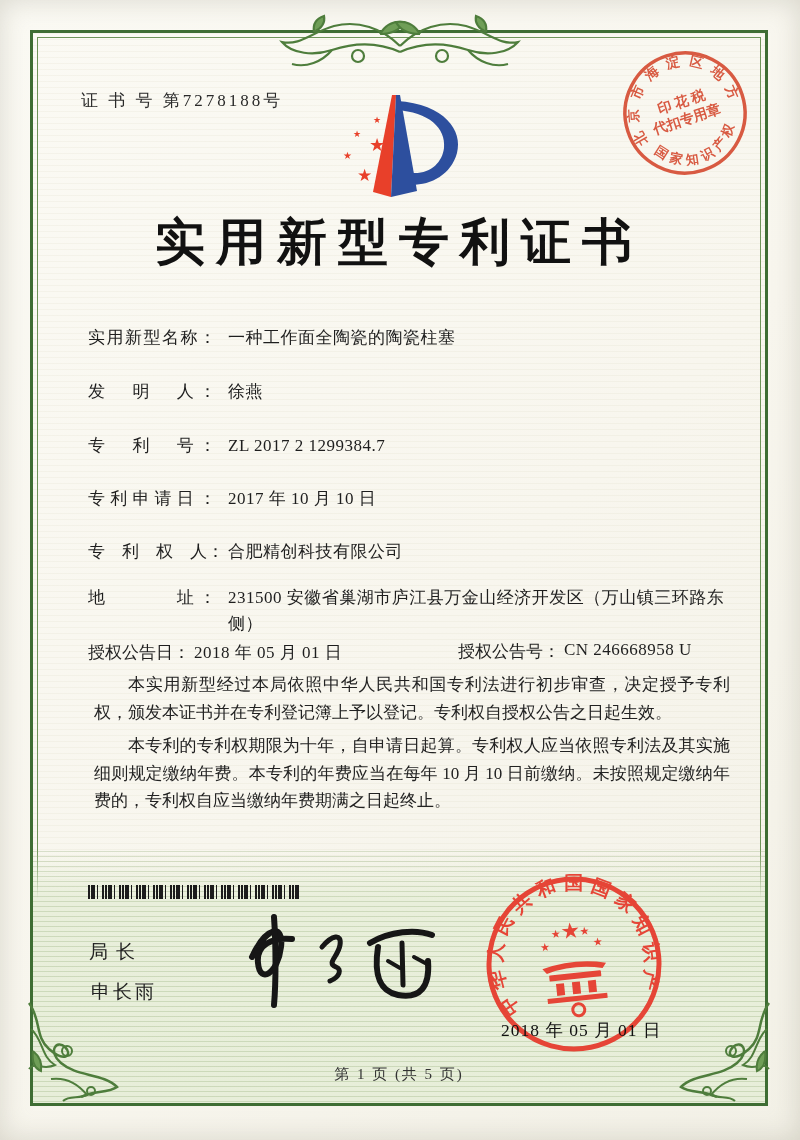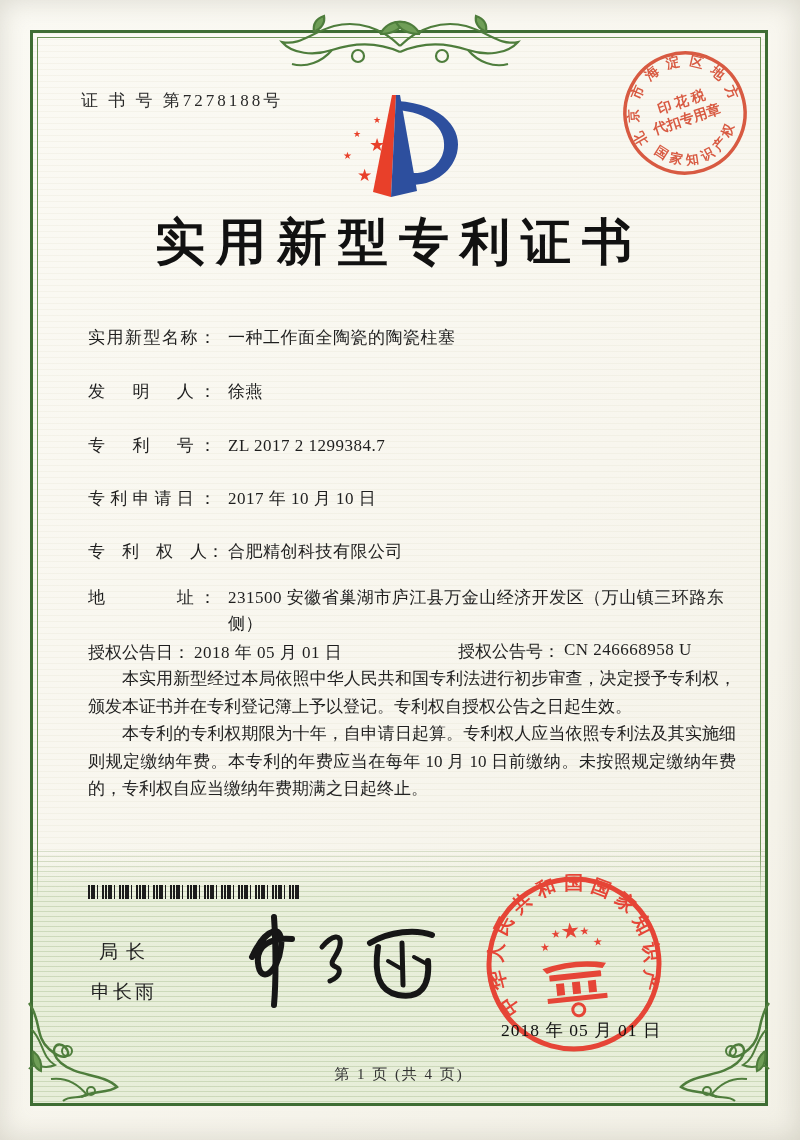--- a/index.html
+++ b/index.html
@@ -39,30 +39,30 @@
   }
   .frow{left:55px;font-size:17px;line-height:26px;white-space:nowrap;}
   .flabel{
     display:inline-block;width:128px;vertical-align:top;
     text-align:justify;text-align-last:justify;
   }
   .fvalue{display:inline-block;vertical-align:top;margin-left:12px;letter-spacing:.5px;}
   .fvalue.wrap{white-space:normal;width:528px;}
   #grant-right{left:425px;font-size:17px;white-space:nowrap;}
   #paragraphs{left:55px;top:632px;width:648px;font-size:17px;line-height:27.5px;color:#222;}
-  #paragraphs p{margin:0;text-indent:2em;text-align:justify;}
+  #paragraphs p{margin:6px;text-indent:2em;text-align:justify;}
   #barcode{
     left:55px;top:852px;width:212px;height:14px;
     background:repeating-linear-gradient(90deg,
       #1c1c1c 0 2px, rgba(0,0,0,0) 2px 3px,
       #1c1c1c 3px 7px, rgba(0,0,0,0) 7px 9px,
       #1c1c1c 9px 10px, rgba(0,0,0,0) 10px 14px,
       #1c1c1c 14px 16px, rgba(0,0,0,0) 16px 17px);
   }
-  #signer-title{left:66px;top:906px;font-size:19px;letter-spacing:8px;font-family:"Liberation Sans","DejaVu Sans",sans-serif;color:#222;text-align:center;}
+  #signer-title{left:56px;top:906px;font-size:19px;letter-spacing:8px;font-family:"Liberation Sans","DejaVu Sans",sans-serif;color:#222;text-align:center;}
   #signer-name{left:58px;top:946px;font-size:19px;letter-spacing:3px;font-family:"Liberation Sans","DejaVu Sans",sans-serif;color:#222;}
   #seal-date{left:468px;top:985px;font-size:17.5px;letter-spacing:1px;color:#111;z-index:6;}
   #footer{left:0;right:0;top:1032px;text-align:center;font-size:15px;letter-spacing:2px;color:#333;}
   svg text{font-family:"Liberation Serif","DejaVu Serif",serif;}
 </style>
 </head>
 <body>
 
 <div id="paper"></div>
 
@@ -146,21 +146,21 @@
       <rect x="64" y="99" width="52" height="6" rx="1"></rect>
       <rect x="70" y="108" width="8" height="12"></rect>
       <rect x="86" y="108" width="8" height="12"></rect>
       <rect x="102" y="108" width="8" height="12"></rect>
       <rect x="60" y="122" width="60" height="5"></rect>
       <circle cx="90" cy="136" r="6" fill="none" stroke="#e6392b" stroke-width="3"></circle>
     </g>
   </svg>
   <div id="seal-date" class="abs">2018 年 05 月 01 日</div>
 
-  <div id="footer" class="abs">第 1 页 (共 4 页)</div>
+  <div id="footer" class="abs">第 1 页 (共 5 页)</div>
 
   <svg class="abs" style="left:-12px;top:966px;" width="130" height="110" viewBox="0 0 130 110" fill="none" stroke="#4e7d3c">
     <path stroke-width="2.5" d="M8,4 C20,20 14,38 28,50 C44,64 52,56 44,48 C36,40 26,52 40,64 C56,78 82,74 96,88 C88,94 70,92 60,98"></path>
     <path stroke-width="2" d="M10,30 C22,40 20,58 34,66 C22,72 14,62 8,70"></path>
     <path stroke-width="2" d="M30,80 C46,78 58,86 66,96 C58,100 48,96 42,102"></path>
     <circle cx="46" cy="52" r="5" stroke-width="2"></circle>
     <circle cx="70" cy="92" r="4" stroke-width="2"></circle>
     <path stroke-width="2" d="M12,52 q10,8 8,20 q-10,-4 -8,-20" fill="#6f9e57"></path>
   </svg>
 

